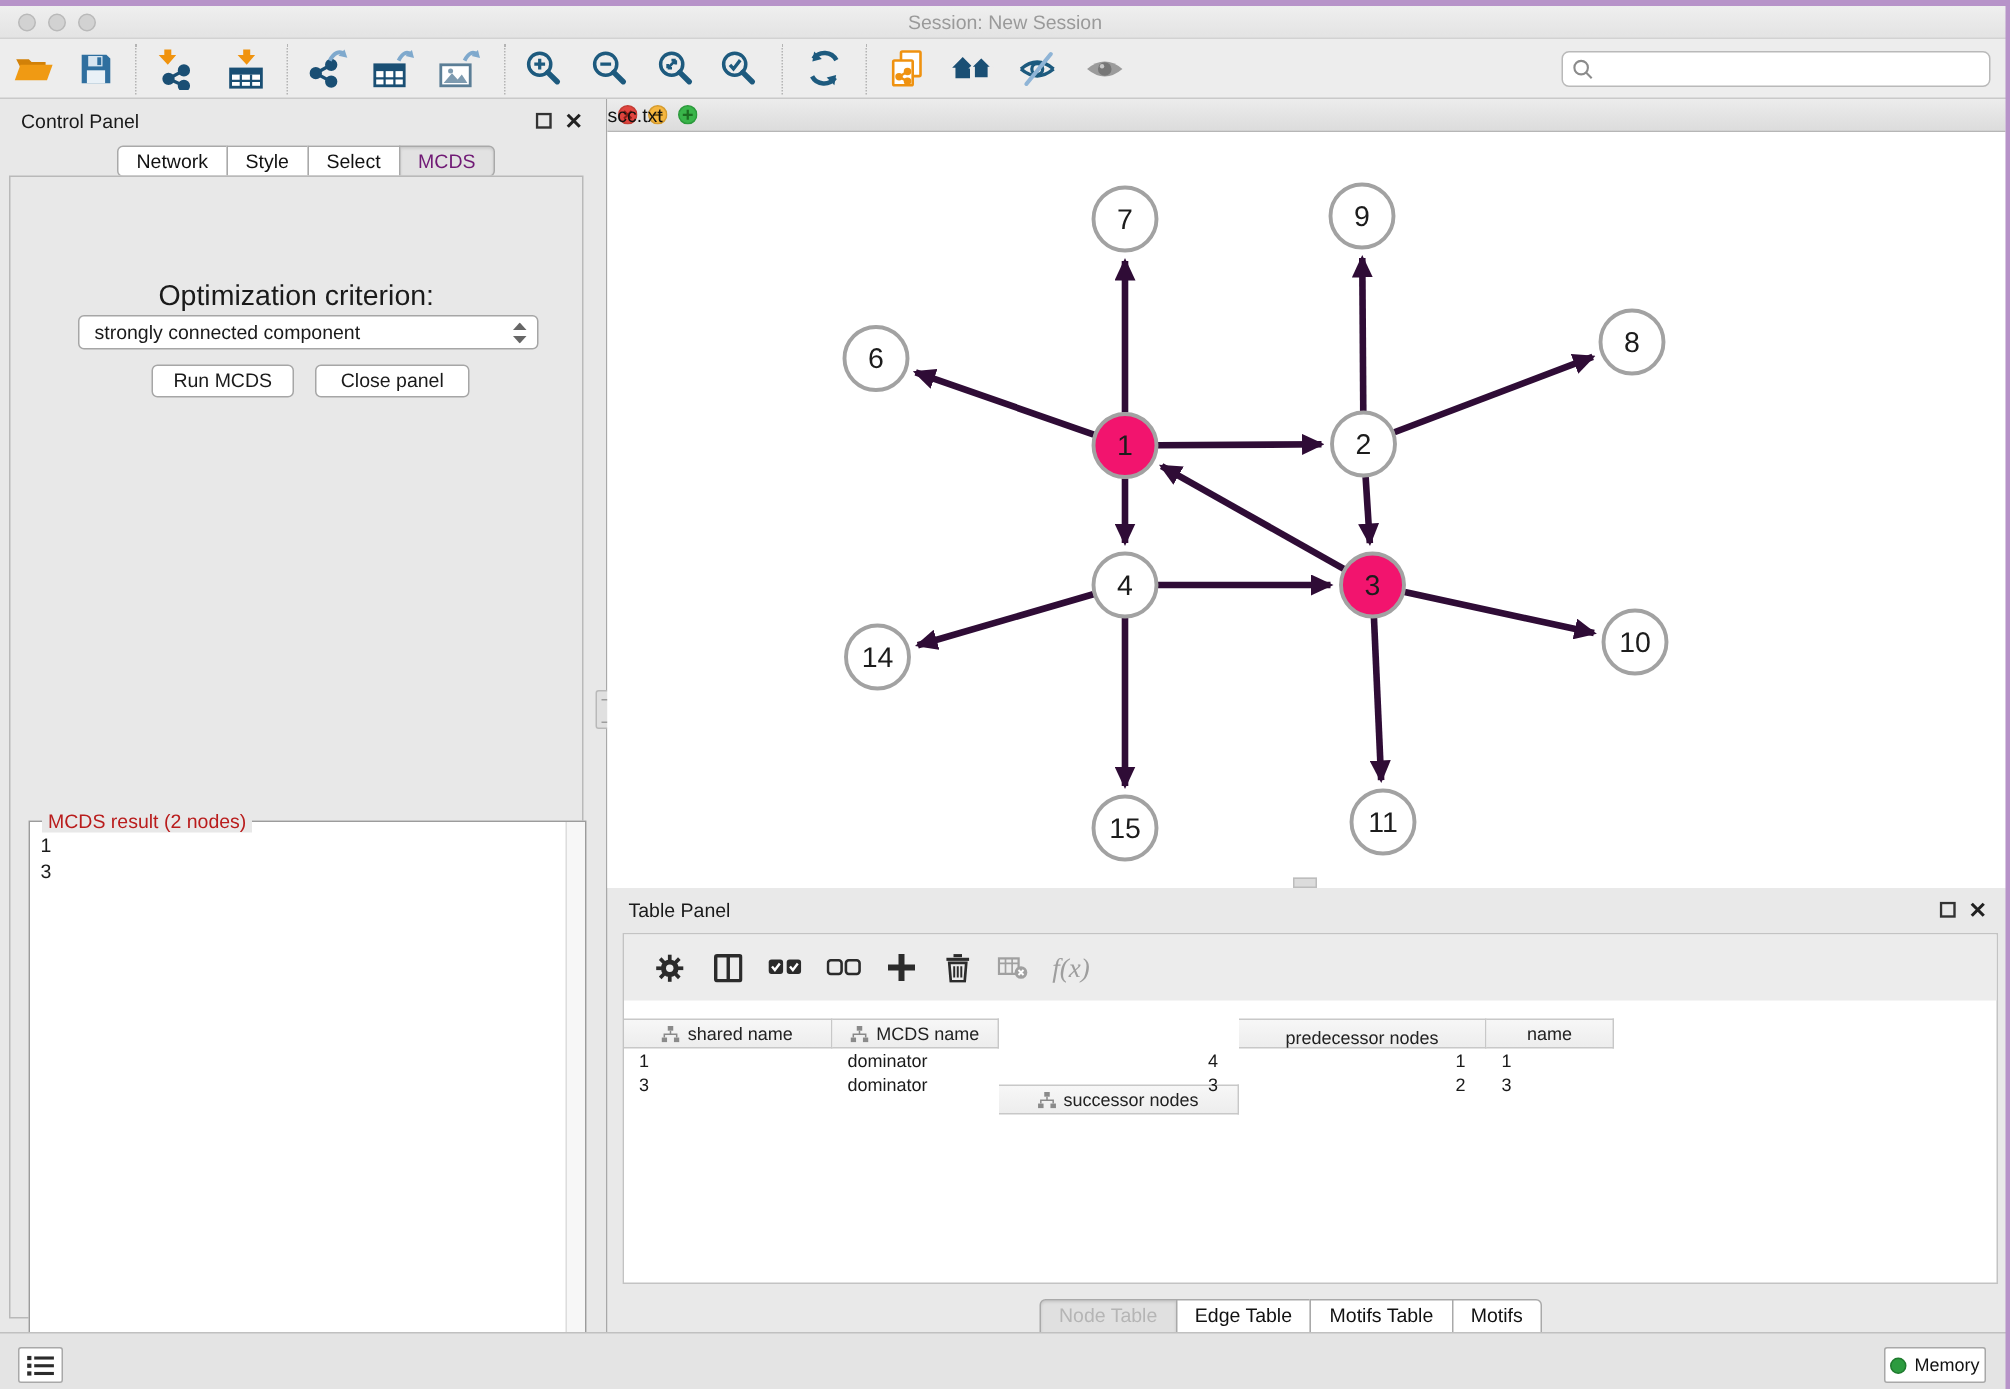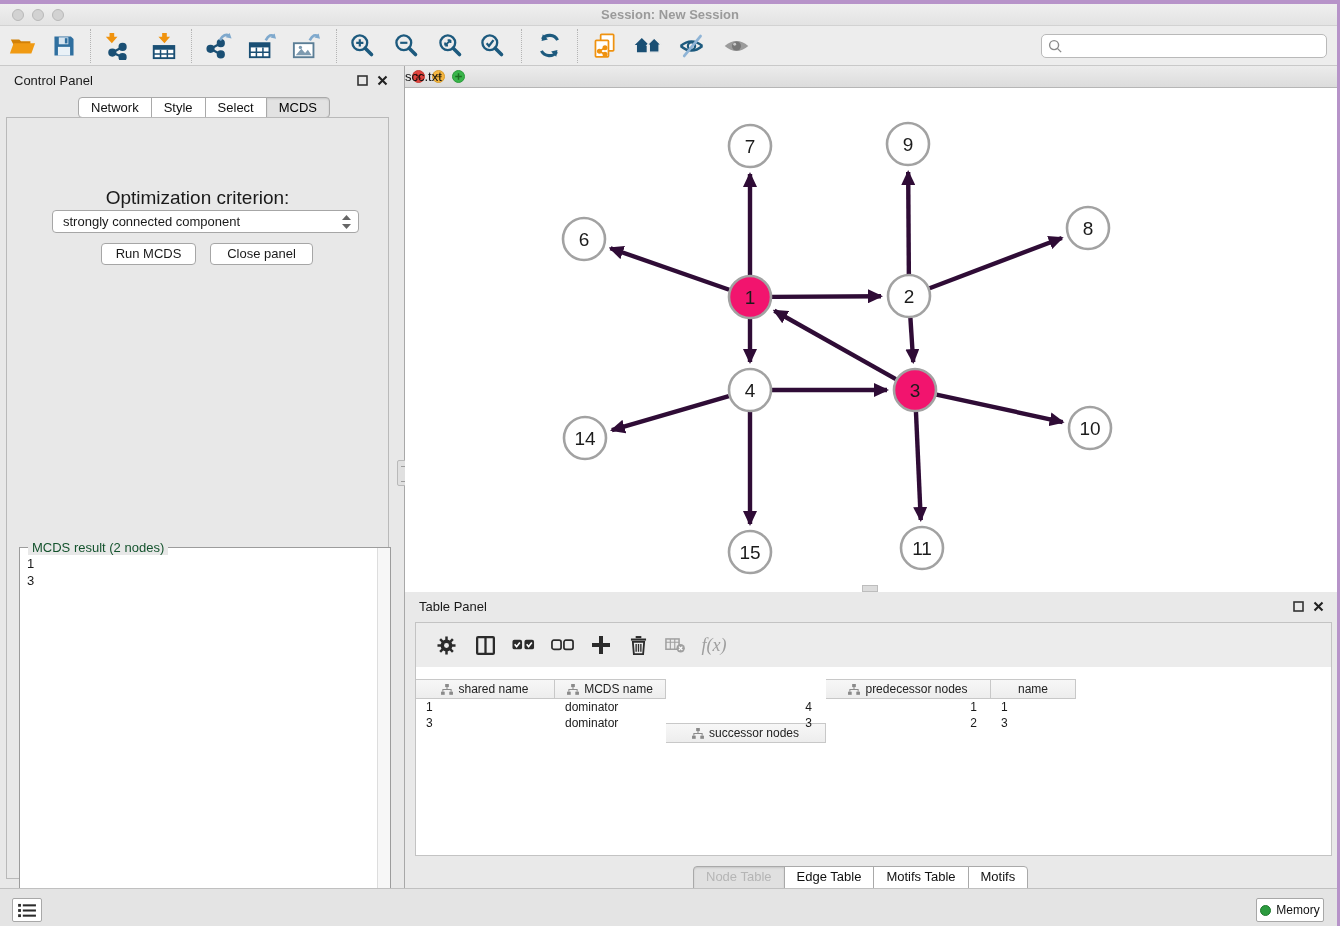--- a/index.html
+++ b/index.html
@@ -3,21 +3,21 @@
 <meta charset="utf-8">
 <style>
   * { margin:0; padding:0; box-sizing:border-box; }
   html,body { width:1340px; height:926px; }
   body { font-family:"Liberation Sans","DejaVu Sans",sans-serif; font-size:13px; color:#1a1a1a; background:#e8e8e8; position:relative; overflow:hidden; }
 
   .purple-top { position:absolute; left:0; top:0; width:1340px; height:4px; background:#b793c9; z-index:50; }
   .purple-right { position:absolute; right:0; top:0; width:3px; height:926px; background:#b793c9; z-index:50; }
 
   
-  .titlebar { position:absolute; left:0; top:4px; width:1340px; height:22px; background:linear-gradient(#efefef,#e3e3e3); border-bottom:1px solid #d2d2d2;font-weight:bold; }
+  .titlebar { position:absolute; left:0; top:4px; width:1340px; height:22px; background:linear-gradient(#efefef,#e3e3e3); border-bottom:1px solid #d2d2d2; }
   .traffic { position:absolute; top:5px; width:12px; height:12px; border-radius:50%; background:#d2d2d2; border:1px solid #b9b9b9; }
   .tl1{ left:12px; } .tl2{ left:32px; } .tl3{ left:52px; }
   .win-title { position:absolute; left:0; right:0; top:3px; text-align:center; color:#9a9a9a; font-size:13px; }
 
   
   .toolbar { position:absolute; left:0; top:26px; width:1340px; height:40px; background:#ededed; border-bottom:1px solid #c9c9c9; display:flex; align-items:center; padding-left:7px; }
   .tb-btn { width:30px; height:34px; display:flex; align-items:center; justify-content:center; flex:0 0 auto; cursor:default; }
   .tb-sep { width:0; height:34px; border-left:1px dotted #b4b4b4; flex:0 0 auto; }
   .searchbox { position:absolute; right:13px; top:8px; width:286px; height:24px; background:#fff; border:1px solid #b9b9b9; border-radius:5px; display:flex; align-items:center; padding-left:6px; }
   .searchbox input { border:none; outline:none; flex:1; height:18px; font-size:13px; background:transparent; }
@@ -26,32 +26,32 @@
   .control-panel { position:absolute; left:0; top:66px; width:399px; height:822px; background:#e8e8e8; }
   .panel-head { position:absolute; left:0; top:0; width:100%; height:28px; }
   .panel-title { position:absolute; left:14px; top:7px; font-size:13px; color:#1a1a1a; }
   .wbtn { position:absolute; top:8px; width:13px; height:13px; display:flex; align-items:center; justify-content:center; }
   .cp-float { right:30px; } .cp-close { right:10px; }
 
   .cp-tabs { position:absolute; left:78px; top:31px; display:flex; }
   .cp-tab, .tp-tab { height:21px; line-height:20px; padding:0 12px; background:#fff; border:1px solid #a9a9a9; margin-left:-1px; font-size:13px; color:#111; text-align:center; }
   .cp-tab:first-child { border-radius:4px 0 0 4px; margin-left:0; }
   .cp-tab:last-child { border-radius:0 4px 4px 0; }
-  .cp-tab.selected { background:#e2e2e2; color:#000000; box-shadow:inset 0 1px 2px rgba(0,0,0,.12); }
+  .cp-tab.selected { background:#e2e2e2; color:#701a75; box-shadow:inset 0 1px 2px rgba(0,0,0,.12); }
 
   .cp-body { position:absolute; left:6px; top:51px; width:383px; height:762px; border:1px solid #b9b9b9; background:#e8e8e8; }
   .opt-label { position:absolute; left:0; width:100%; top:69px; text-align:center; font-size:19px; }
   .dropdown { position:absolute; left:45px; top:92px; width:307px; height:23px; background:#fff; border:1px solid #a6a6a6; border-radius:4px; display:flex; align-items:center; padding:0 6px 0 10px; }
   .dropdown .dd-text { flex:1; font-size:13px; }
   .btn { position:absolute; height:22px; background:#fff; border:1px solid #a6a6a6; border-radius:4px; font-size:13px; text-align:center; line-height:20px; }
   .btn-run { left:94px; top:125px; width:95px;text-align:center; }
   .btn-close { left:203px; top:125px; width:103px; }
 
   .result-group { position:absolute; left:12px; top:429px; width:372px; height:382px; border:1px solid #9c9c9c; background:#fff; }
-  .result-title { position:absolute; left:8px; top:-8px; background:#e8e8e8; padding:0 4px; font-size:13px; color:#14532d; }
+  .result-title { position:absolute; left:8px; top:-8px; background:#e8e8e8; padding:0 4px; font-size:13px; color:#b91c1c; }
   .result-lines { position:absolute; left:0; top:2px; right:13px; bottom:0; padding:5px 0 0 7px; font-size:13px; line-height:17px; overflow:hidden; }
   .result-scroll { position:absolute; right:0; top:0; width:13px; height:100%; background:#f7f7f7; border-left:1px solid #ddd; }
 
   
   .v-divider { position:absolute; left:404px; top:66px; width:1px; height:822px; background:#a8a8a8; }
   .v-handle { position:absolute; left:397px; top:460px; width:13px; height:26px; background:#e0e0e0; border:1px solid #b9b9b9; border-radius:2px; }
   .v-handle::before { content:""; position:absolute; left:3px; top:5px; width:5px; height:14px; border-top:1px solid #9d9d9d; border-bottom:1px solid #9d9d9d; box-shadow:0 6px 0 -5px #9d9d9d; }
 
   
   .net-window { position:absolute; left:405px; top:66px; width:932px; height:526px; background:#fff; }
@@ -487,21 +487,21 @@
         </div>
         <div class="th" style="width: 160px; margin-top: 44px;">
           <svg width="12" height="11" viewBox="0 0 13 12">
             <rect x="4.5" y="0" width="4" height="3.4" fill="#8a8a8a"></rect>
             <rect x="0" y="8.4" width="4" height="3.4" fill="#8a8a8a"></rect>
             <rect x="9" y="8.4" width="4" height="3.4" fill="#8a8a8a"></rect>
             <path d="M6.5 3.4 V6 M2 8.4 V6 h9 v2.4" fill="none" stroke="#8a8a8a" stroke-width="1.1"></path>
           </svg>
           <span>successor nodes</span>
         </div>
-        <div class="th" style="width: 165px;">
+        <div class="th" style="width: 165px; flex-direction: column;">
           <svg width="12" height="11" viewBox="0 0 13 12">
             <rect x="4.5" y="0" width="4" height="3.4" fill="#8a8a8a"></rect>
             <rect x="0" y="8.4" width="4" height="3.4" fill="#8a8a8a"></rect>
             <rect x="9" y="8.4" width="4" height="3.4" fill="#8a8a8a"></rect>
             <path d="M6.5 3.4 V6 M2 8.4 V6 h9 v2.4" fill="none" stroke="#8a8a8a" stroke-width="1.1"></path>
           </svg>
           <span>predecessor nodes</span>
         </div>
         <div class="th" style="width: 85px;">
           <span>name</span>

